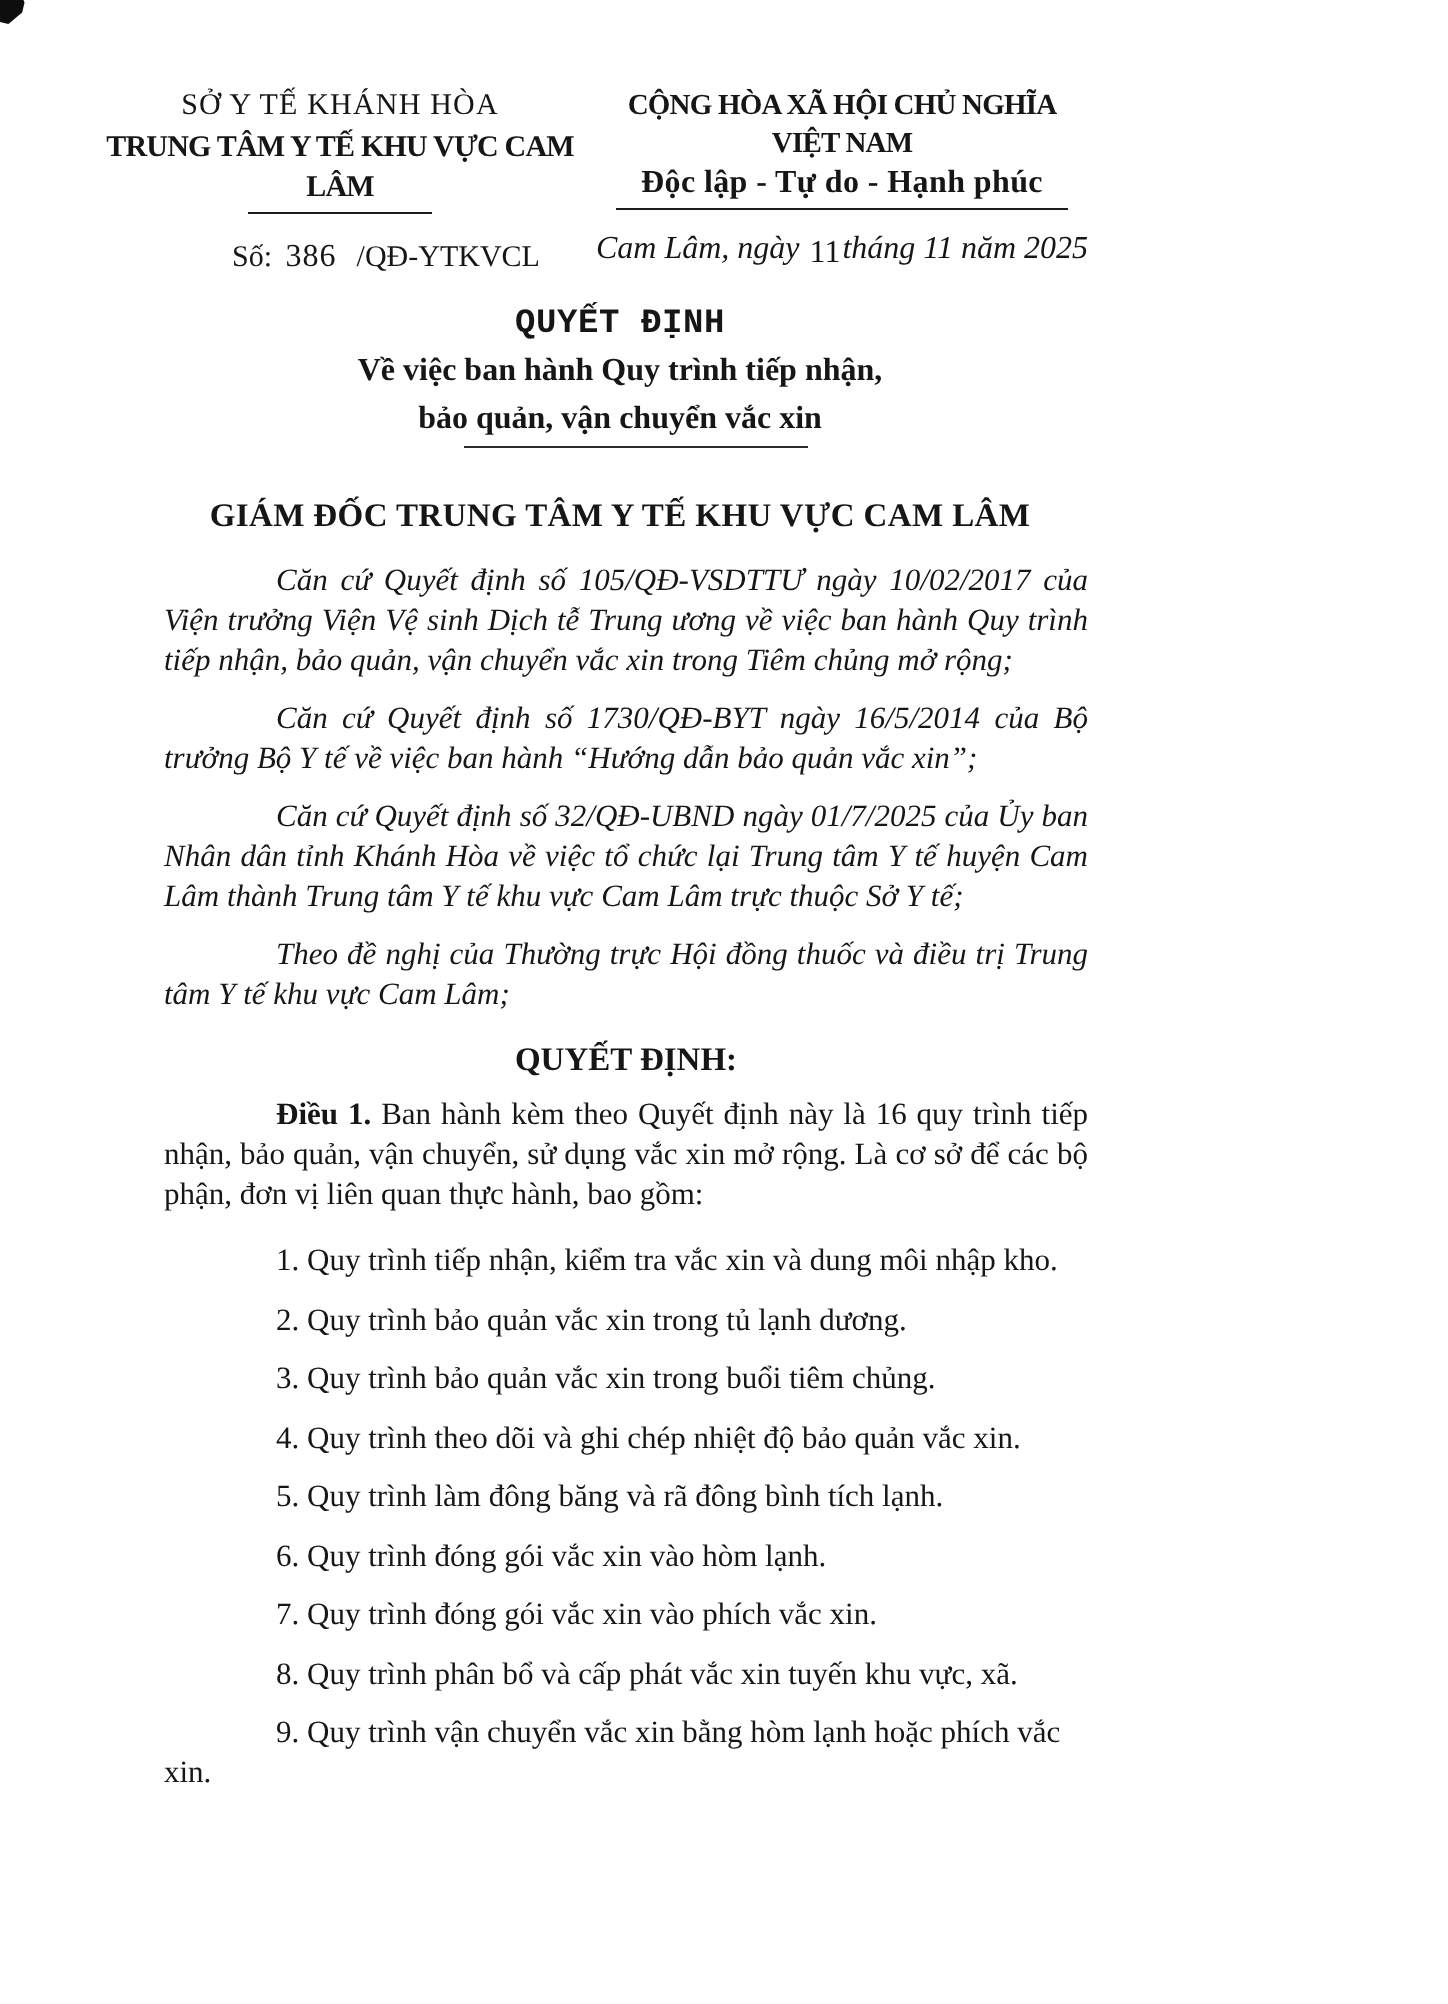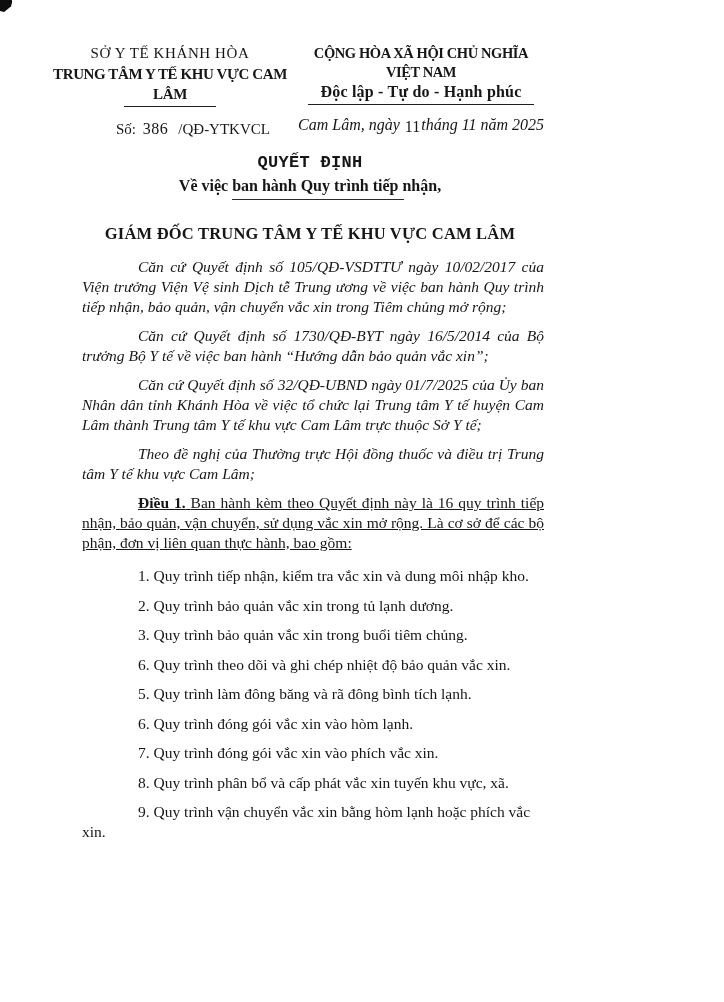--- a/index.html
+++ b/index.html
@@ -34,21 +34,21 @@
   .date-day { font-style:normal; position:relative; top:2px; padding:0 1px; }
   .title-block { text-align:center; margin-top:15px; }
   .t-heading { font-size:17px; font-weight:bold; letter-spacing:.3px;font-family:Liberation Mono, monospace; }
   .t-subject { font-size:16px; font-weight:bold; line-height:21px; margin-top:3px; }
   .t-underline { width:172px; border-bottom:1.4px solid #2a2a2a; margin:3px auto 0; transform:translateX(8px); }
   .t-issuer { font-size:16.5px; font-weight:bold; margin-top:24px; letter-spacing:.2px; }
   .doc-body { padding:0 76px 0 82px; margin-top:13px; }
   .doc-body p { font-size:15.5px; line-height:20px; margin:0 0 9px; }
   .preamble p { font-style:italic; text-align:justify; text-indent:56px; }
   .decision-heading { text-align:center; font-weight:bold; font-size:16.5px; margin:12px 0 8px; }
-  .article p { text-align:justify; text-indent:56px;text-decoration:underline; }
+  .article p { text-align:justify; text-indent:56px; }
   .article .art-label { font-weight:bold; }
   .procedures { margin-top:13px; }
   .procedures p { text-indent:56px; text-align:left; margin:0 0 9.5px; }
 </style>
 </head>
 <body>
 
 <div class="page">
   <div class="corner-blob"></div>
 
@@ -62,42 +62,44 @@
     <div class="h-right">
       <div class="hr-1">CỘNG HÒA XÃ HỘI CHỦ NGHĨA VIỆT NAM</div>
       <div><span class="hr-2">Độc lập - Tự do - Hạnh phúc</span></div>
       <div class="date-line"><span>Cam Lâm, ngày</span> <span class="date-day">11</span><span>tháng 11 năm 2025</span></div>
     </div>
   </div>
 
   <div class="title-block">
     <div class="t-heading">QUYẾT ĐỊNH</div>
     <div class="t-subject">Về việc ban hành Quy trình tiếp nhận,</div>
+    <div class="t-subject">bảo quản, vận chuyển vắc xin</div>
     <div class="t-underline"></div>
     <div class="t-issuer">GIÁM ĐỐC TRUNG TÂM Y TẾ KHU VỰC CAM LÂM</div>
   </div>
 
   <div class="doc-body">
     <div class="preamble">
       <p>Căn cứ Quyết định số 105/QĐ-VSDTTƯ ngày 10/02/2017 của Viện trưởng Viện Vệ sinh Dịch tễ Trung ương về việc ban hành Quy trình tiếp nhận, bảo quản, vận chuyển vắc xin trong Tiêm chủng mở rộng;</p>
       <p>Căn cứ Quyết định số 1730/QĐ-BYT ngày 16/5/2014 của Bộ trưởng Bộ Y tế về việc ban hành “Hướng dẫn bảo quản vắc xin”;</p>
       <p>Căn cứ Quyết định số 32/QĐ-UBND ngày 01/7/2025 của Ủy ban Nhân dân tỉnh Khánh Hòa về việc tổ chức lại Trung tâm Y tế huyện Cam Lâm thành Trung tâm Y tế khu vực Cam Lâm trực thuộc Sở Y tế;</p>
       <p>Theo đề nghị của Thường trực Hội đồng thuốc và điều trị Trung tâm Y tế khu vực Cam Lâm;</p>
     </div>
 
+    <div class="decision-heading">QUYẾT ĐỊNH:</div>
 
     <div class="article">
       <p><span class="art-label">Điều 1.</span> <span>Ban hành kèm theo Quyết định này là 16 quy trình tiếp nhận, bảo quản, vận chuyển, sử dụng vắc xin mở rộng. Là cơ sở để các bộ phận, đơn vị liên quan thực hành, bao gồm:</span></p>
     </div>
 
     <div class="procedures">
       <p>1. Quy trình tiếp nhận, kiểm tra vắc xin và dung môi nhập kho.</p>
       <p>2. Quy trình bảo quản vắc xin trong tủ lạnh dương.</p>
       <p>3. Quy trình bảo quản vắc xin trong buổi tiêm chủng.</p>
-      <p>6. Quy trình theo dõi và ghi chép nhiệt độ bảo quản vắc xin.</p>
+      <p>4. Quy trình theo dõi và ghi chép nhiệt độ bảo quản vắc xin.</p>
       <p>5. Quy trình làm đông băng và rã đông bình tích lạnh.</p>
       <p>6. Quy trình đóng gói vắc xin vào hòm lạnh.</p>
       <p>7. Quy trình đóng gói vắc xin vào phích vắc xin.</p>
       <p>8. Quy trình phân bổ và cấp phát vắc xin tuyến khu vực, xã.</p>
       <p>9. Quy trình vận chuyển vắc xin bằng hòm lạnh hoặc phích vắc xin.</p>
     </div>
   </div>
 </div>
 
 </body></html>

